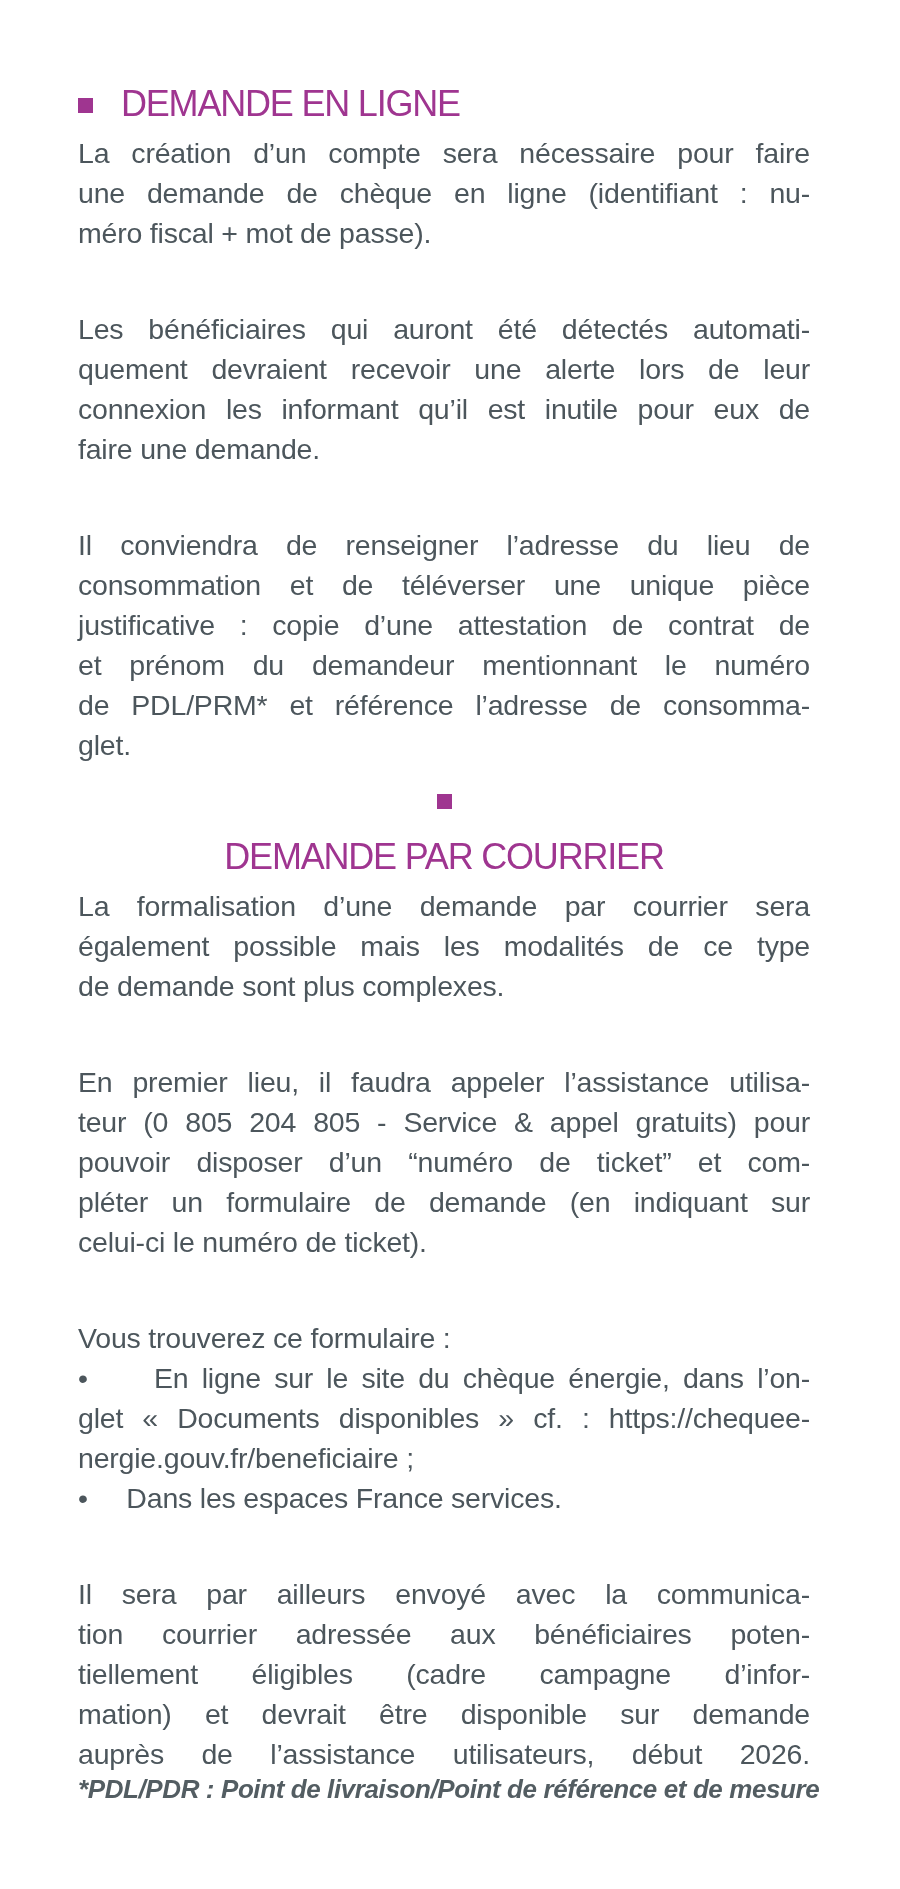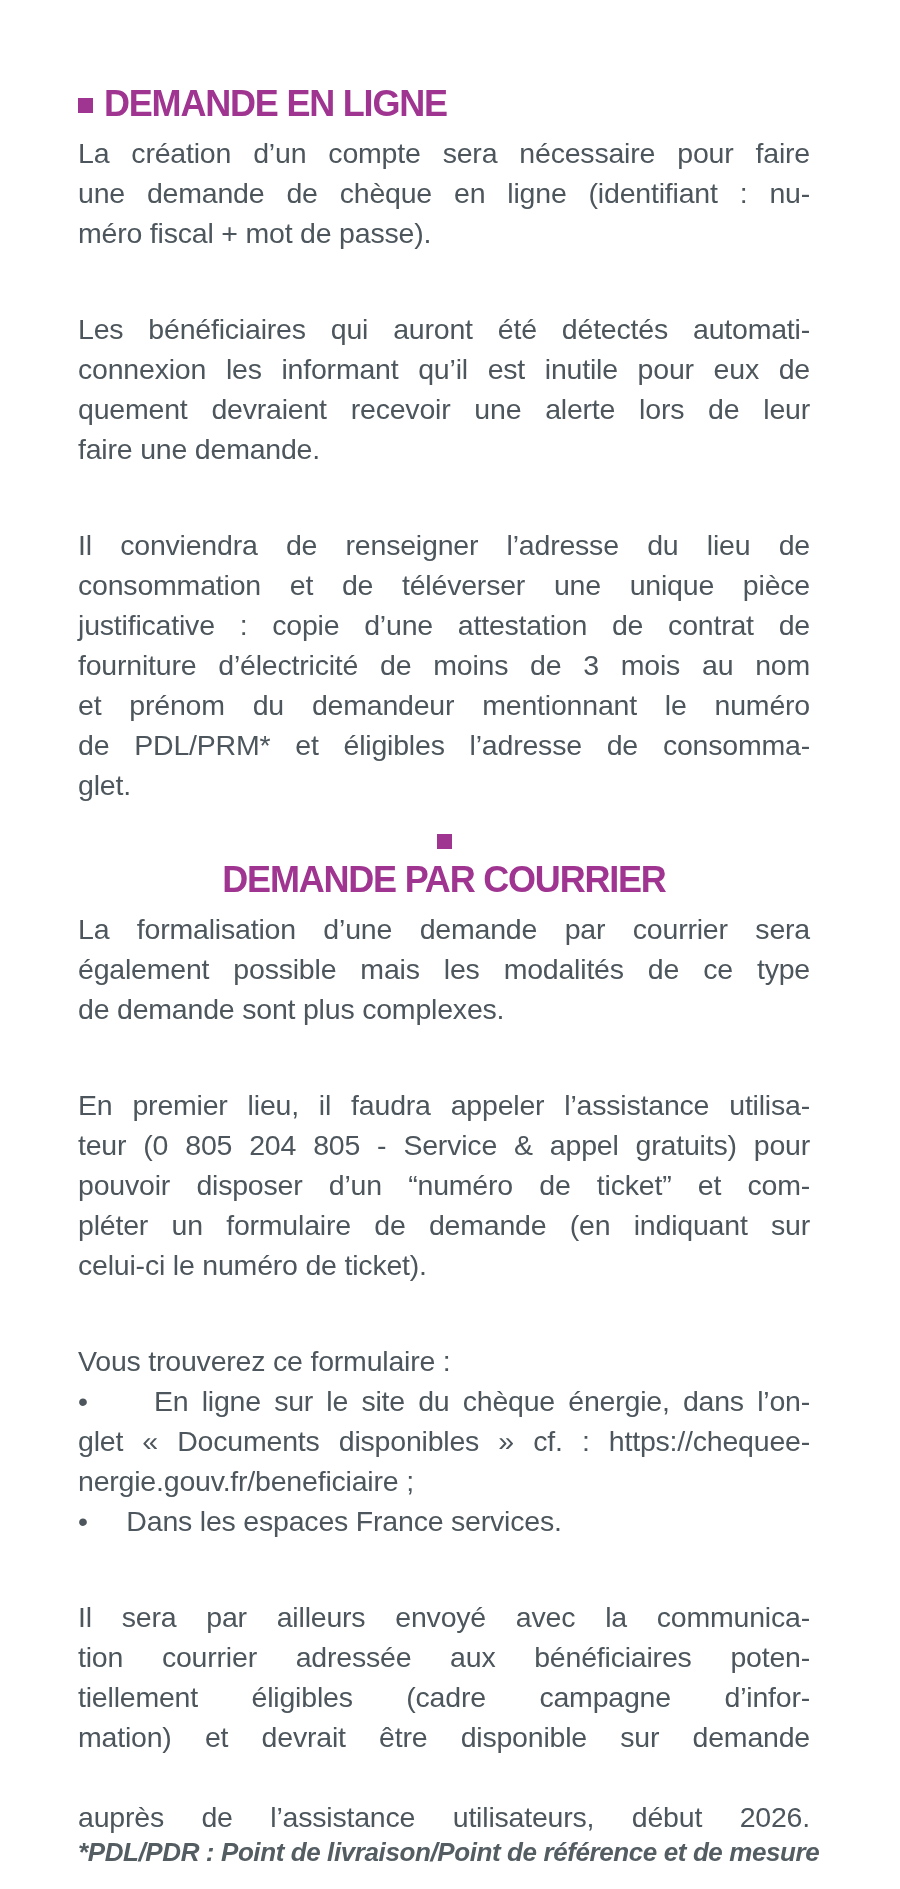--- a/index.html
+++ b/index.html
@@ -11,25 +11,25 @@
     background: var(--page-bg, #ffffff);
     box-sizing: border-box;
     padding: 84px 90px 40px 78px;
     font-family: "Liberation Sans", sans-serif;
     color: var(--body-color, #4c565c);
     overflow: hidden;
   }
   .heading {
     display: flex;
     align-items: center;
-    gap: 11px;
+    gap: 28px;
     margin: 0 0 9px 0;
     color: var(--accent, #9f3590);
     font-size: 36px;
-    font-weight: bold;
+    font-weight: normal;
     letter-spacing: -1.2px;
     line-height: 40px;
   }
   .heading .sq {
     flex: 0 0 auto;
     width: 15px;
     height: 15px;
     margin-top: 3px;
     background: var(--accent, #9f3590);
   }
@@ -40,21 +40,21 @@
     letter-spacing: -0.2px;
   }
   .mt { margin-top: 56px; }
   .mt-sm { margin-top: 26px; flex-direction: column; }
   .line {
     text-align: justify;
     text-align-last: justify;
     white-space: pre-wrap;
   }
   .line:last-child { text-align-last: left; }
-  .just-all .line:last-child { text-align-last: justify; margin-top: 40px; }
+  .just-all .line:last-child { text-align-last: justify; }
   .footnote {
     font-size: 26px;
     font-style: italic;
     letter-spacing: -0.4px;
     color: var(--footnote-color, #535d62);
     white-space: nowrap;
     font-weight: bold;
   }
 </style>
 </head>
@@ -67,31 +67,30 @@
       <span class="sq"></span>
       <span>DEMANDE EN LIGNE</span>
     </h2>
     <div class="para">
         <div class="line">La création d’un compte sera nécessaire pour faire</div>
         <div class="line">une demande de chèque en ligne (identifiant : nu-</div>
         <div class="line">méro fiscal + mot de passe).</div>
       </div>
     <div class="para mt">
         <div class="line">Les bénéficiaires qui auront été détectés automati-</div>
+        <div class="line">quement devraient recevoir une alerte lors de leur</div>
         <div class="line">connexion les informant qu’il est inutile pour eux de</div>
-        <div class="line">quement devraient recevoir une alerte lors de leur</div>
         <div class="line">faire une demande.</div>
       </div>
     <div class="para mt">
         <div class="line">Il conviendra de renseigner l’adresse du lieu de</div>
         <div class="line">consommation et de téléverser une unique pièce</div>
         <div class="line">justificative : copie d’une attestation de contrat de</div>
-        <div class="line">fourniture d’électricité de moins de 3 mois au nom</div>
         <div class="line">et prénom du demandeur mentionnant le numéro</div>
-        <div class="line">de PDL/PRM* et éligibles l’adresse de consomma-</div>
+        <div class="line">de PDL/PRM* et référence l’adresse de consomma-</div>
         <div class="line">glet.</div>
       </div>
   </div>
 
   <div>
     <h2 class="heading mt-sm">
       <span class="sq"></span>
       <span>DEMANDE PAR COURRIER</span>
     </h2>
     <div class="para">

